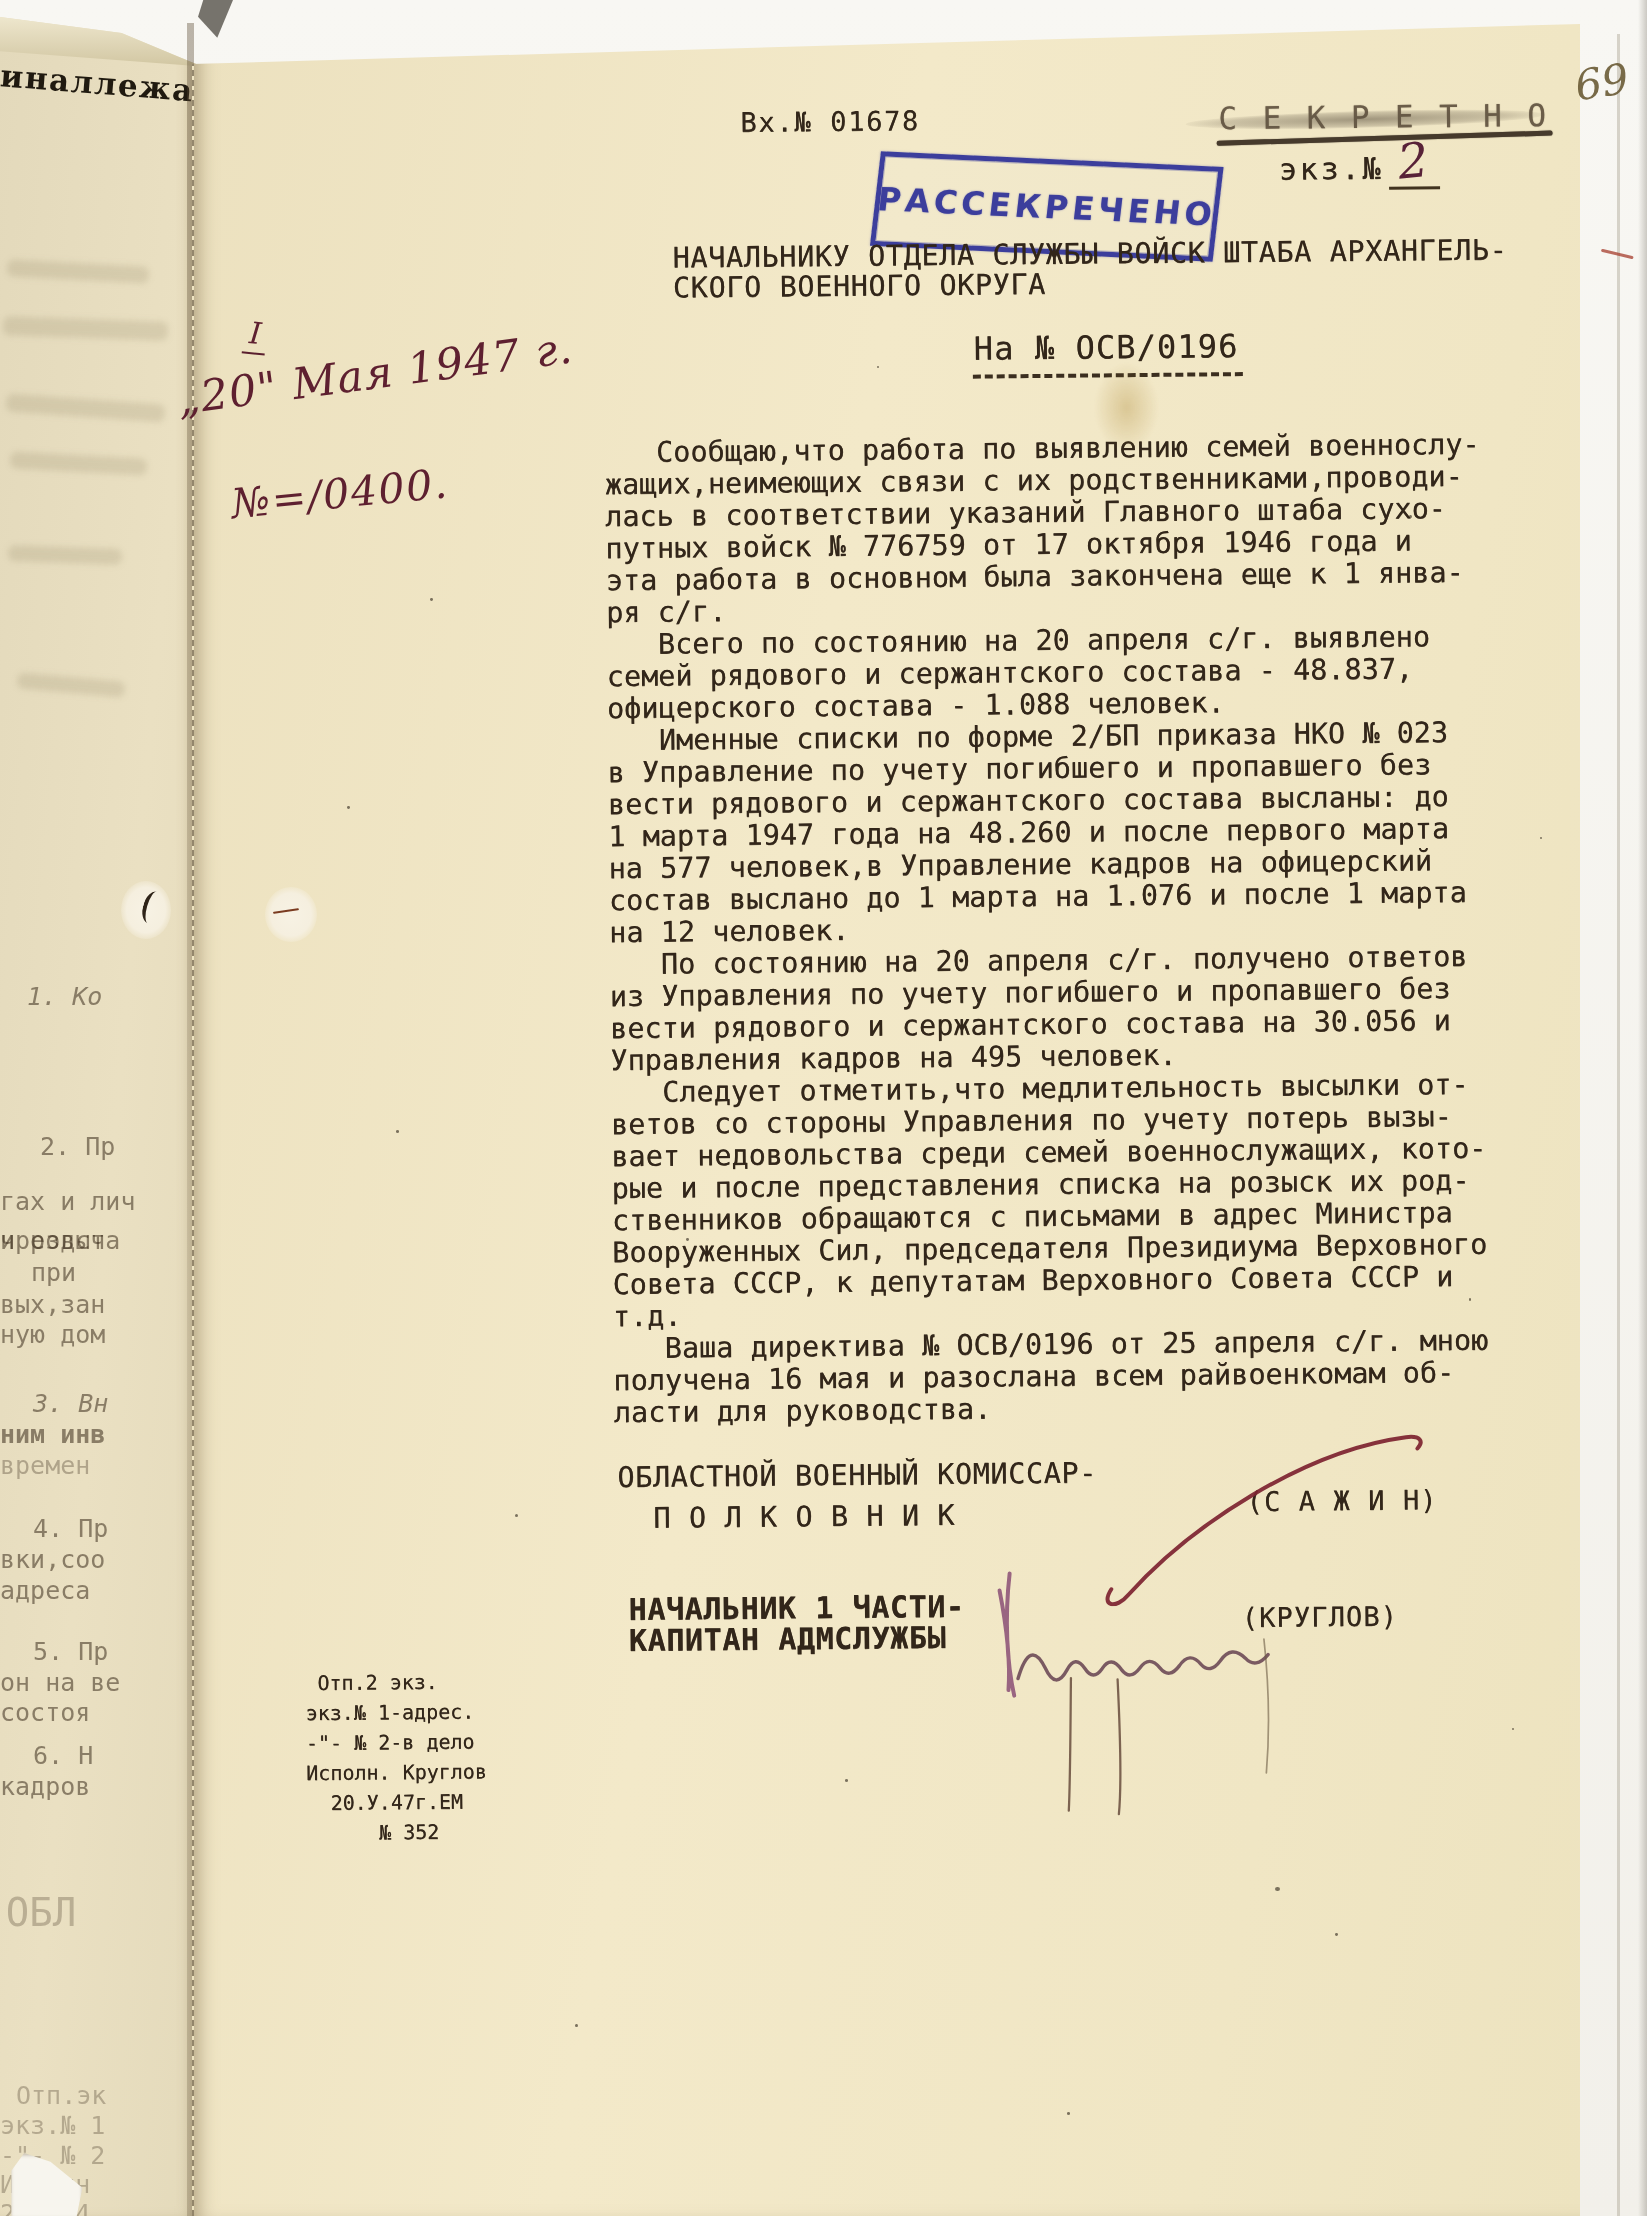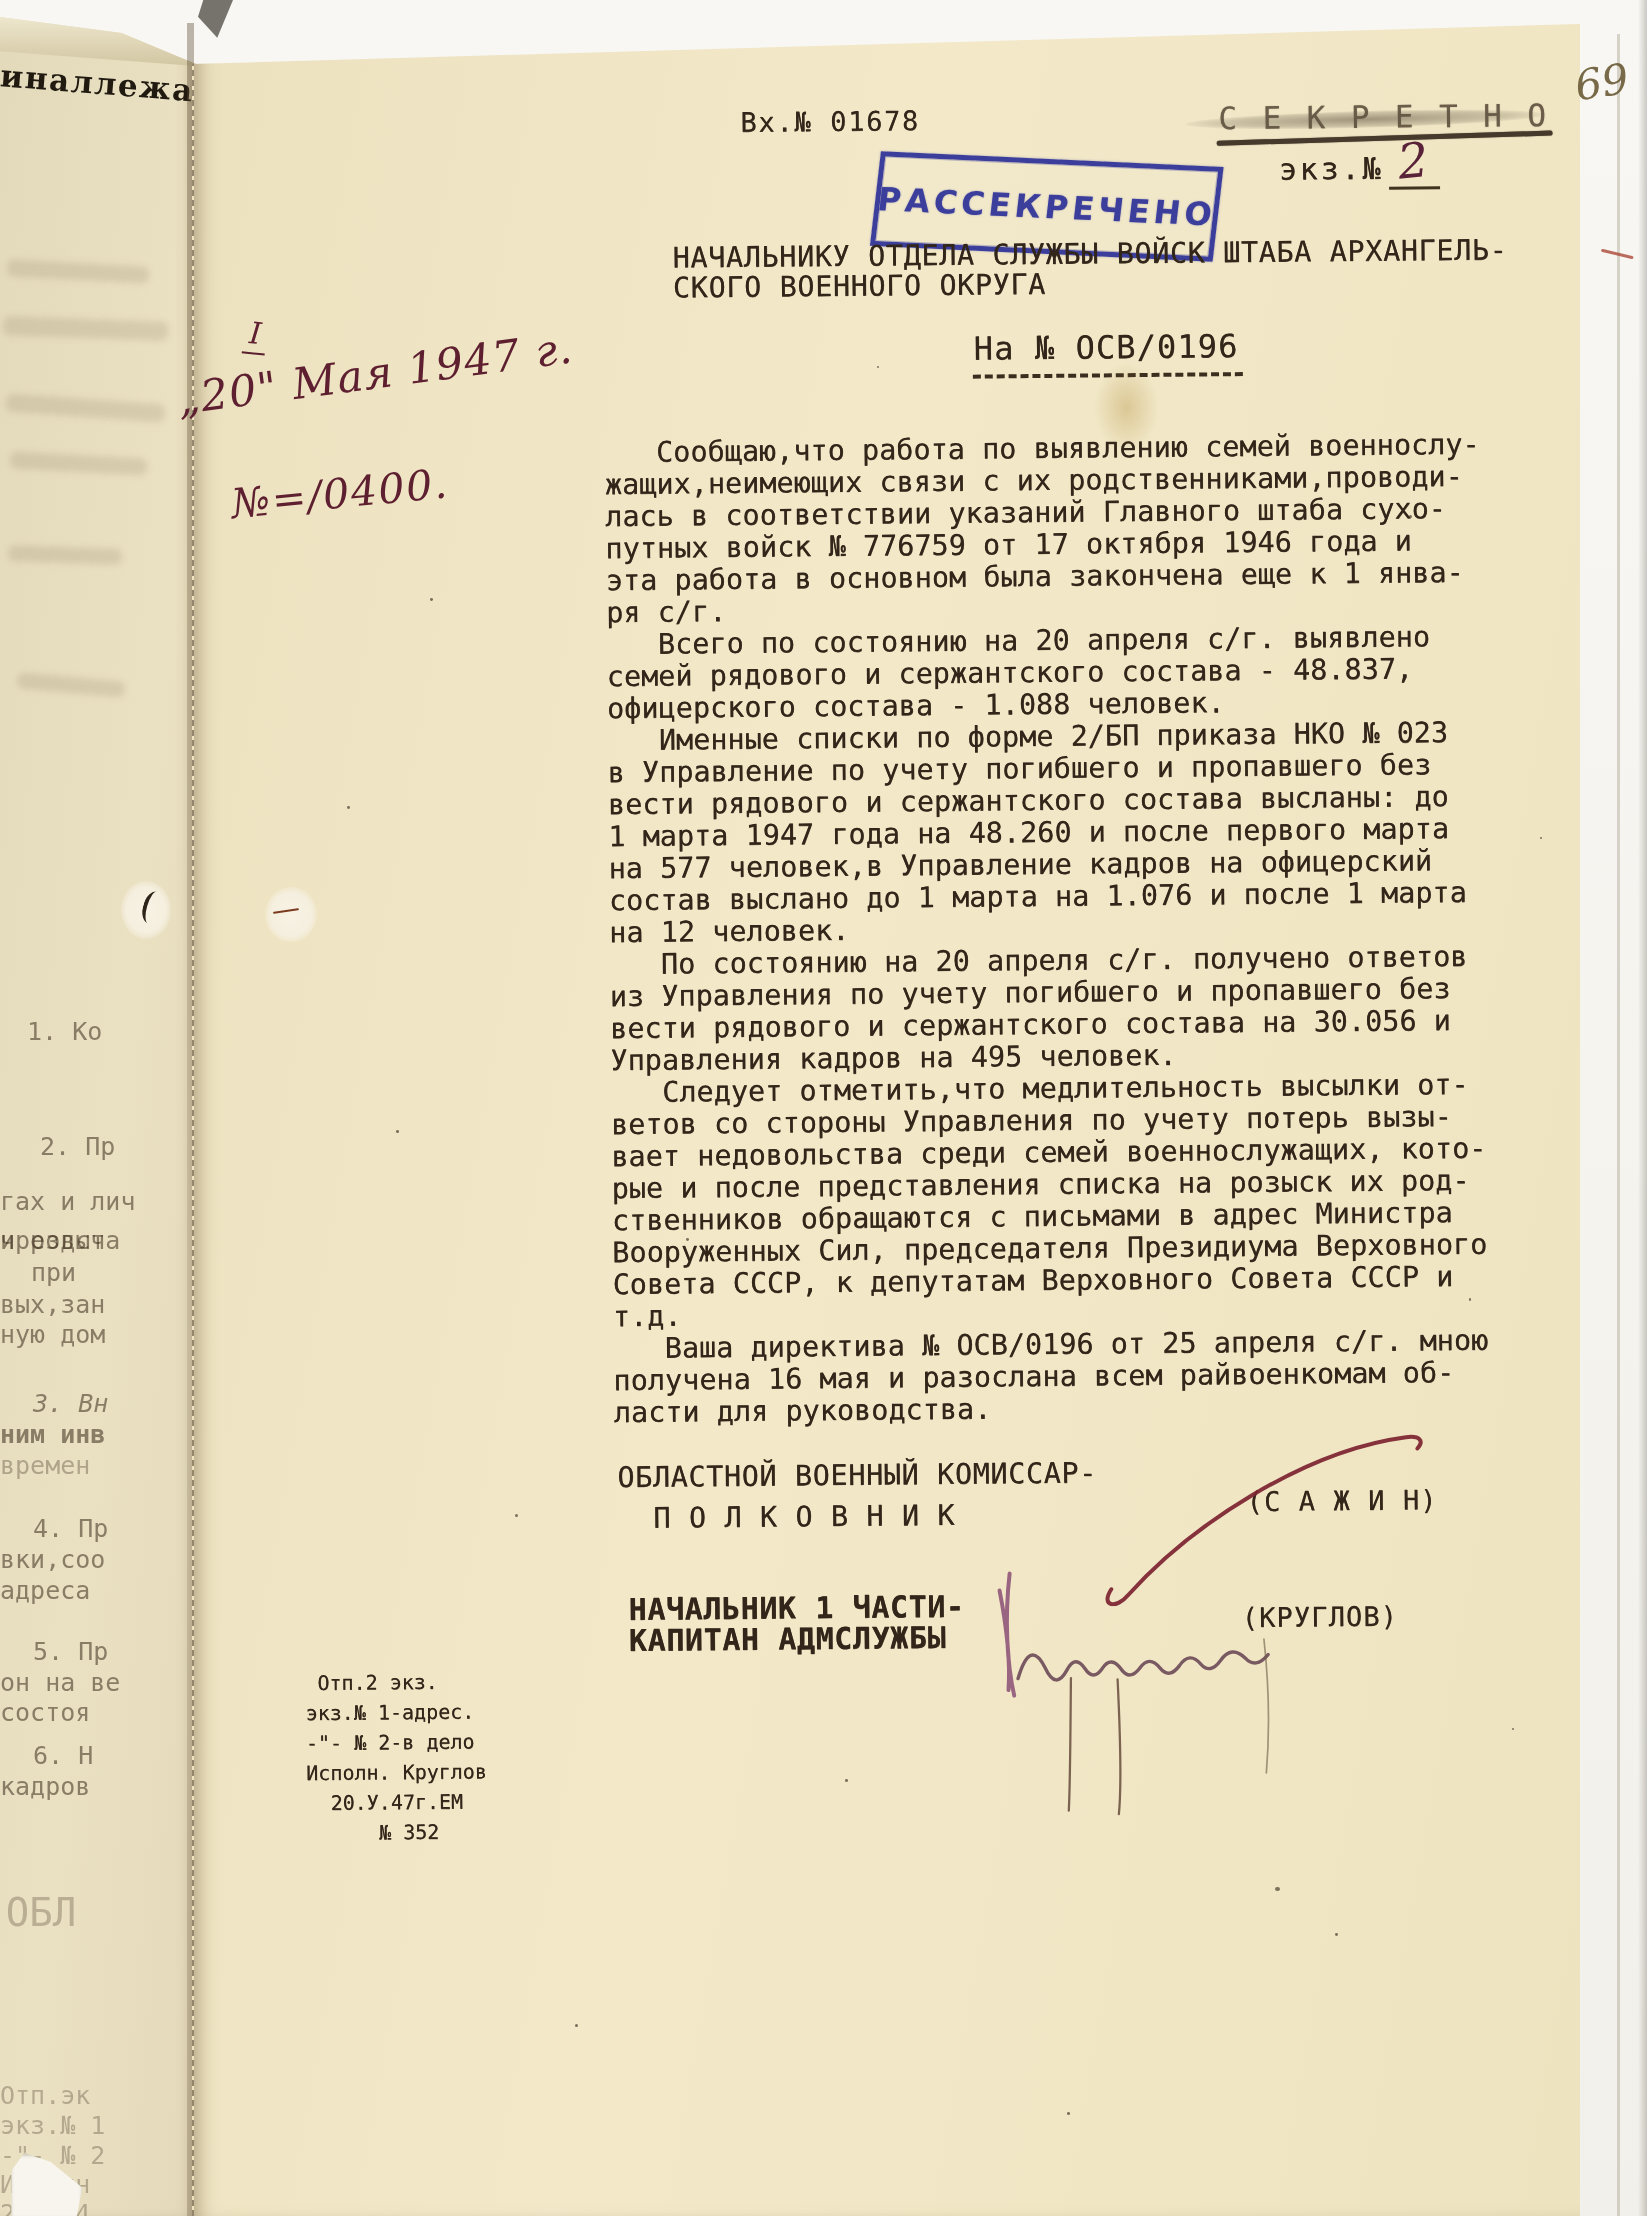--- a/index.html
+++ b/index.html
@@ -113,41 +113,41 @@
 
   <div class="lp-title">иналлежащие</div>
 
   <div class="smudge" style="left:6.8px;top:263px;width:142px;height:17px;transform:rotate(3deg);"></div>
   <div class="smudge" style="left:3.4px;top:319px;width:165px;height:19.4px;transform:rotate(2deg);"></div>
   <div class="smudge" style="left:5.7px;top:399px;width:159px;height:18px;transform:rotate(4deg);"></div>
   <div class="smudge" style="left:10.2px;top:455px;width:137px;height:17px;transform:rotate(3deg);"></div>
   <div class="smudge" style="left:8px;top:547px;width:114px;height:16px;transform:rotate(2deg);"></div>
   <div class="smudge" style="left:17px;top:677px;width:108px;height:16px;transform:rotate(5deg);"></div>
 
-  <div class="lp-frag" style="left:27px;top:1017px;">1. Ко</div>
+  <div class="lp-frag" style="left:27px;top:982px;font-style:italic;">1. Ко</div>
   <div class="lp-frag" style="left:40px;top:1132px;">2. Пр</div>
   <div class="lp-frag" style="top:1163px;margin-top:24px;">гах и лич</div>
   <div class="lp-frag" style="top:1194px;margin-top:32px;">чрезвыча</div>
   <div class="lp-frag" style="top:1226px;">и родст</div>
   <div class="lp-frag" style="left:31px;top:1258px;">при</div>
   <div class="lp-frag" style="top:1290px;">вых,зан</div>
   <div class="lp-frag" style="top:1320px;">ную дом</div>
   <div class="lp-frag" style="left:33px;top:1389px;font-style:italic;">3. Вн</div>
   <div class="lp-frag" style="top:1420px;font-weight:bold;">ним инв</div>
   <div class="lp-frag" style="top:1451px;opacity:.6;">времен</div>
   <div class="lp-frag" style="left:33px;top:1514px;">4. Пр</div>
   <div class="lp-frag" style="top:1545px;">вки,соо</div>
   <div class="lp-frag" style="top:1576px;">адреса</div>
   <div class="lp-frag" style="left:33px;top:1637px;">5. Пр</div>
   <div class="lp-frag" style="top:1668px;">он на ве</div>
   <div class="lp-frag" style="top:1698px;">состоя</div>
   <div class="lp-frag" style="left:33px;top:1741px;">6. Н</div>
   <div class="lp-frag" style="top:1772px;">кадров</div>
   <div class="lp-frag" style="left:5.7px;top:1890px;font-size:39px;opacity:.5;">ОБЛ</div>
-  <div class="lp-frag" style="top:2081px;opacity:.55;">Отп.эк</div>
+  <div class="lp-frag" style="top:2081px;opacity:.55;padding-left:16px;">Отп.эк</div>
   <div class="lp-frag" style="top:2111px;opacity:.55;">экз.№ 1</div>
   <div class="lp-frag" style="top:2141px;opacity:.55;">-"- № 2</div>
   <div class="lp-frag" style="top:2170px;opacity:.55;">Исполн</div>
   <div class="lp-frag" style="top:2199px;opacity:.55;">20.У.4</div>
 
   <div class="binding-gap"></div>
   <div class="page-main"></div>
   <div class="gap-shadow"></div>
   <div class="paper-edge-right"></div>
   <div class="photo-edge-right"></div>

